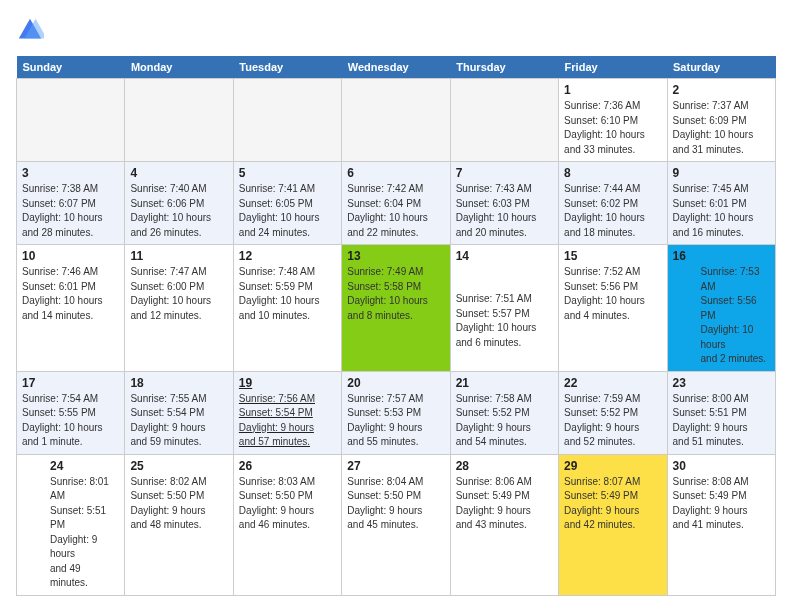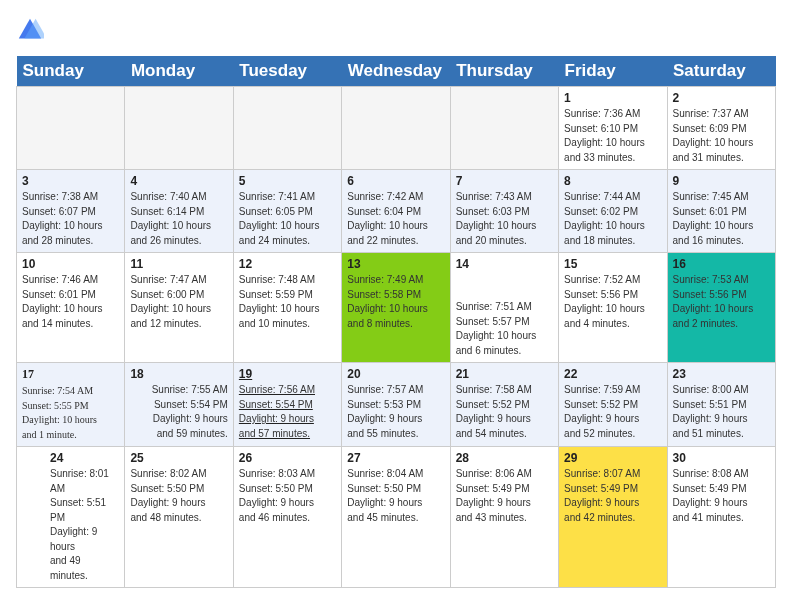--- a/index.html
+++ b/index.html
@@ -47,21 +47,21 @@
     table {
       width: 100%;
       border-collapse: collapse;
       table-layout: fixed;
     }
     th {
       background-color: #3572b5;
       color: white;
       text-align: left;
       padding: 5px 6px;
-      font-size: 17px;
+      font-size: 11px;
       font-weight: bold;
     }
     td {
       border: 1px solid #ccc;
       vertical-align: top;
       padding: 4px 5px;
       font-size: 10.5px;
       color: #222;
       height: 82px;
     }
@@ -143,21 +143,21 @@
         <td style="background: rgb(237, 242, 251);">
           <div class="day-num">3</div>
           <div class="day-info" style="white-space: pre-line;">Sunrise: 7:38 AM
 Sunset: 6:07 PM
 Daylight: 10 hours
 and 28 minutes.</div>
         </td>
         <td style="background: rgb(237, 242, 251);">
           <div class="day-num">4</div>
           <div class="day-info" style="white-space: pre-line;">Sunrise: 7:40 AM
-Sunset: 6:14 PM
+Sunset: 6:06 PM
 Daylight: 10 hours
 and 26 minutes.</div>
         </td>
         <td style="background: rgb(237, 242, 251);">
           <div class="day-num">5</div>
           <div class="day-info" style="white-space: pre-line;">Sunrise: 7:41 AM
 Sunset: 6:05 PM
 Daylight: 10 hours
 and 24 minutes.</div>
         </td>
@@ -226,39 +226,39 @@
 Daylight: 10 hours
 and 6 minutes.</div>
         </td>
         <td style="background: rgb(255, 255, 255);">
           <div class="day-num">15</div>
           <div class="day-info" style="white-space: pre-line;">Sunrise: 7:52 AM
 Sunset: 5:56 PM
 Daylight: 10 hours
 and 4 minutes.</div>
         </td>
-        <td style="background: #14b8a6;">
+        <td style="background: #0ea5e9;">
           <div class="day-num">16</div>
-          <div class="day-info" style="white-space: pre-line;">Sunrise: 7:53 AM
+          <div class="day-info" style="white-space: pre-line; margin-left: 28px;">Sunrise: 7:53 AM
 Sunset: 5:56 PM
 Daylight: 10 hours
 and 2 minutes.</div>
         </td>
       </tr>
       <tr>
-        <td style="background: rgb(237, 242, 251); font-family: Liberation Serif, serif;">
+        <td style="background: rgb(237, 242, 251);">
           <div class="day-num">17</div>
           <div class="day-info" style="white-space: pre-line;">Sunrise: 7:54 AM
 Sunset: 5:55 PM
 Daylight: 10 hours
 and 1 minute.</div>
         </td>
         <td style="background: rgb(237, 242, 251);">
           <div class="day-num">18</div>
-          <div class="day-info" style="white-space: pre-line; text-align: right;">Sunrise: 7:55 AM
+          <div class="day-info" style="white-space: pre-line;">Sunrise: 7:55 AM
 Sunset: 5:54 PM
 Daylight: 9 hours
 and 59 minutes.</div>
         </td>
         <td style="background: rgb(237, 242, 251); text-decoration: underline;">
           <div class="day-num">19</div>
           <div class="day-info" style="white-space: pre-line;">Sunrise: 7:56 AM
 Sunset: 5:54 PM
 Daylight: 9 hours
 and 57 minutes.</div>

